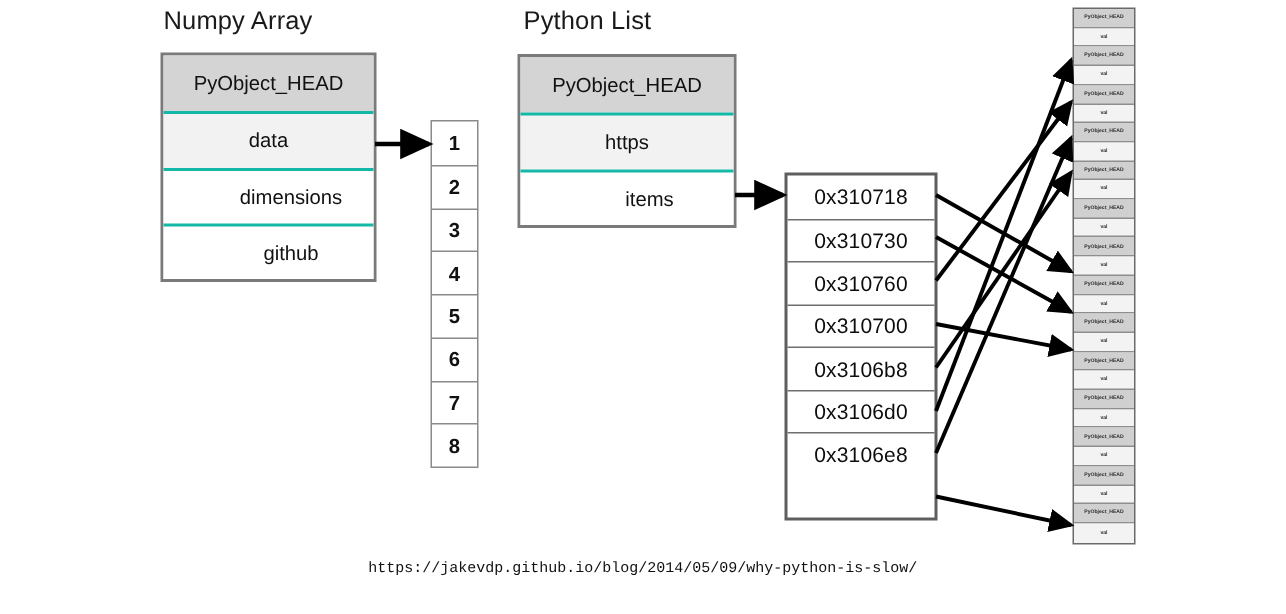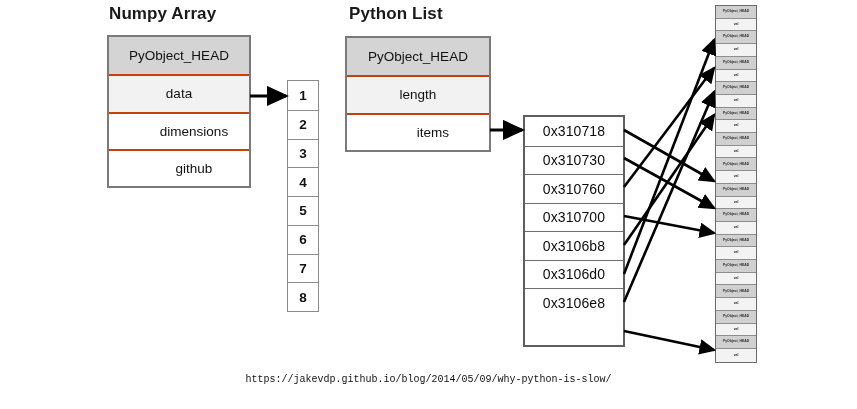--- a/index.html
+++ b/index.html
@@ -4,31 +4,31 @@
 <style>
   html,body{margin:0;padding:0;background:#ffffff;}
   body{
     width:857px;height:409px;position:relative;overflow:hidden;
     font-family:"Liberation Sans","DejaVu Sans",sans-serif;
     color:#000;
   }
   #stage{position:absolute;left:0;top:0;width:857px;height:409px;}
 
   .title{
-    position:absolute;font-size:17px;font-weight:700;
+    position:absolute;font-size:17px;font-weight:400;
     letter-spacing:.1px;white-space:nowrap;color:#1a1a1a;
   }
 
   
   .struct{position:absolute;border:2px solid #7a7a7a;box-sizing:border-box;background:#fff;}
   .struct .row{
     display:flex;align-items:center;justify-content:center;
     box-sizing:border-box;font-size:13.5px;color:#111;white-space:nowrap;
   }
-  .struct .row + .row{border-top:2px solid #c2410c;}
+  .struct .row + .row{border-top:2px solid #14b8a6;}
   .row.head{background:#d4d4d4;}
   .row.sub{background:#f2f2f2;}
   .row.plain{background:#ffffff;padding-left:30px;}
 
   
   .cellcol{position:absolute;border:1px solid #8a8a8a;box-sizing:border-box;background:#fff;}
   .cellcol .c{
     display:flex;align-items:center;justify-content:center;
     box-sizing:border-box;font-size:13.5px;font-weight:700;color:#111;
   }
@@ -73,21 +73,21 @@
 
   <div class="struct" id="numpy-struct" style="left:107px;top:35px;width:144px;height:153px;">
       <div class="row head" style="height: 25%;">PyObject_HEAD</div>
       <div class="row sub" style="height: 25%;">data</div>
       <div class="row plain" style="height: 25%;">dimensions</div>
       <div class="row plain" style="height: 25%;">github</div>
     </div>
 
   <div class="struct" id="pylist-struct" style="left:345px;top:36px;width:146px;height:116px;">
       <div class="row head" style="height: 33.3333%;">PyObject_HEAD</div>
-      <div class="row sub" style="height: 33.3333%;">length</div>
+      <div class="row sub" style="height: 33.3333%;">https</div>
       <div class="row plain" style="height: 33.3333%;">items</div>
     </div>
 
   <div class="cellcol" id="buffer-col" style="left:287px;top:80px;width:32px;height:232px;">
       <div class="c" style="height: 12.5%;">1</div>
       <div class="c" style="height: 12.5%;">2</div>
       <div class="c" style="height: 12.5%;">3</div>
       <div class="c" style="height: 12.5%;">4</div>
       <div class="c" style="height: 12.5%;">5</div>
       <div class="c" style="height: 12.5%;">6</div>

